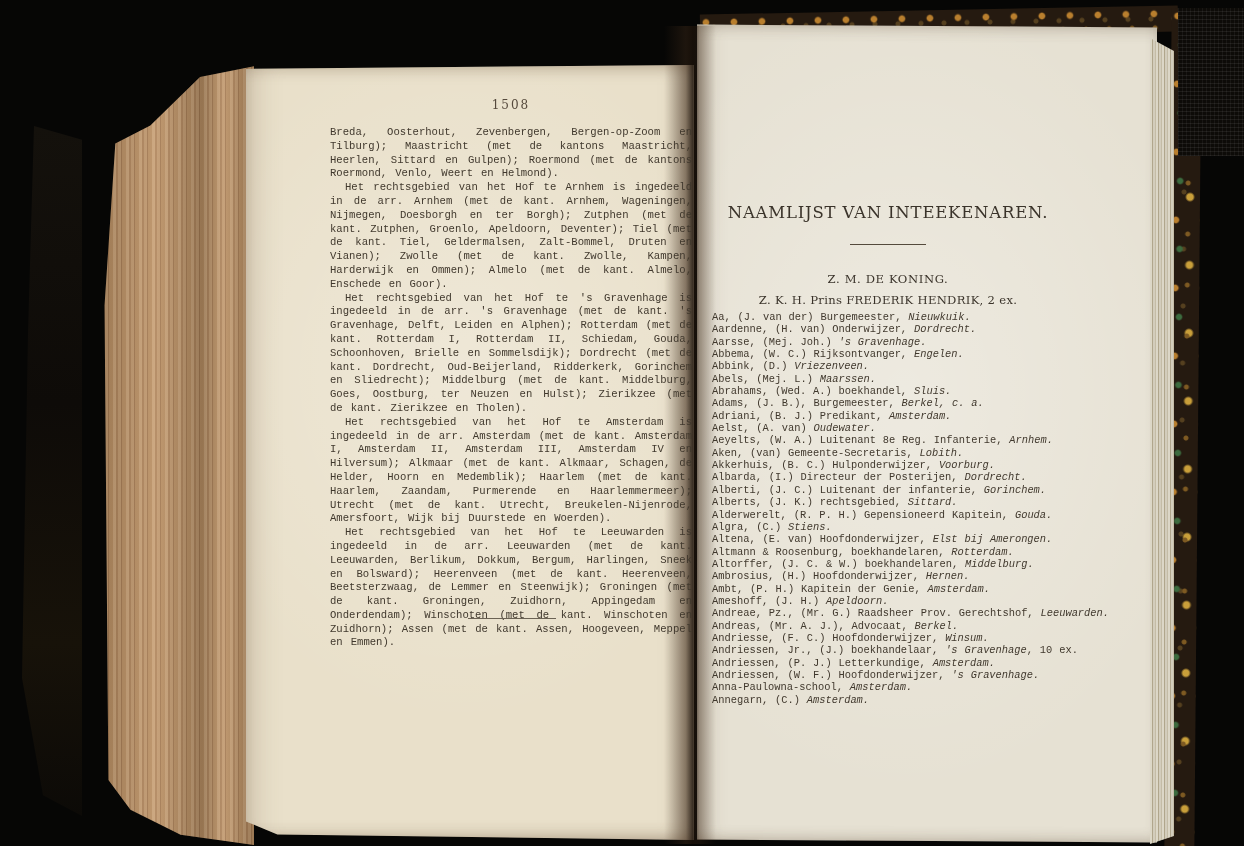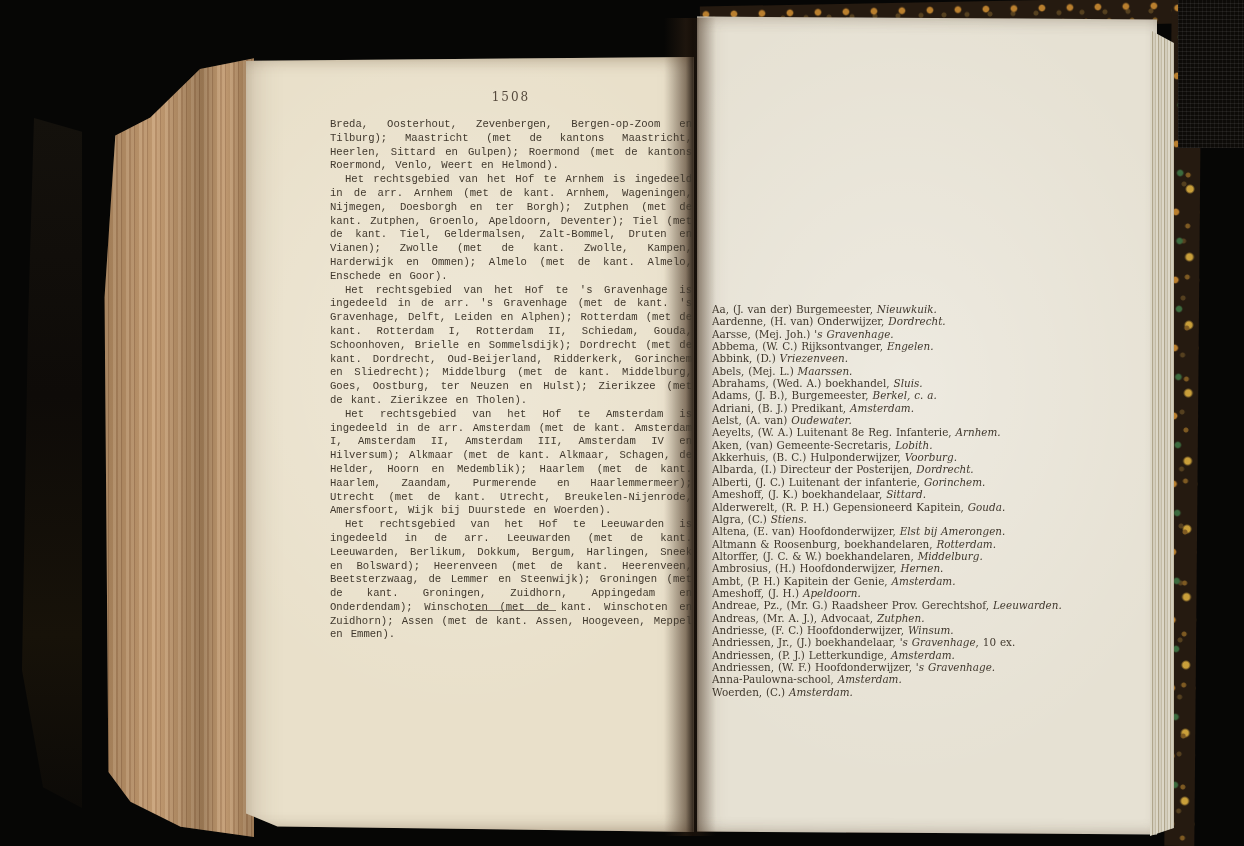--- a/index.html
+++ b/index.html
@@ -3,21 +3,21 @@
 <meta charset="utf-8">
 <style>
   html,body{margin:0;padding:0;}
   body{
     width:1244px;height:846px;
     background:#060605;
     position:relative;
     overflow:hidden;
     font-family:"DejaVu Serif", serif;
   }
-  .stage{position:absolute;inset:0;}
+  .stage{position:absolute;inset:0;margin-top:8px;}
 
   
   .left-cover{
     position:absolute;left:22px;top:118px;width:60px;height:690px;
     background:linear-gradient(180deg,#14110c,#0e0b08 40%,#171209 75%,#0c0a07);
     clip-path:polygon(20% 0,100% 2%,100% 100%,35% 97%,0 80%,10% 30%);
   }
   .left-deck{
     position:absolute;left:38px;top:55px;width:216px;height:782px;
     background-image:
@@ -123,21 +123,21 @@
     width:76px;height:0;border-top:1.3px solid #544a3c;
     margin:21px auto 0 auto;
   }
   .rp-ded1{font-size:11.6px;letter-spacing:.6px;margin-top:27px;}
   .rp-ded2{font-size:11.6px;letter-spacing:.3px;margin-top:7px;}
   .rp-list{
     position:absolute;left:712px;top:303px;width:458px;
     font-size:10.4px;line-height:12.35px;color:#40382d;
     word-spacing:.6px;
   }
-  .rp-list .entry{white-space:nowrap;overflow:hidden;}
+  .rp-list .entry{white-space:nowrap;overflow:hidden;font-family:Liberation Mono, monospace;}
   .place{font-style:italic;}
 </style>
 </head>
 <body>
 
 <div class="stage">
 
   <div class="cover-top marble"></div>
   <div class="cover-right marble"></div>
   <div class="cloth-corner"></div>
@@ -170,20 +170,26 @@
           <span>Het rechtsgebied van het Hof te Amsterdam is ingedeeld in de arr. Amsterdam (met de kant. Amsterdam I, Amsterdam II, Amsterdam III, Amsterdam IV en Hilversum); Alkmaar (met de kant. Alkmaar, Schagen, de Helder, Hoorn en Medemblik); Haarlem (met de kant. Haarlem, Zaandam, Purmerende en Haarlemmermeer); Utrecht (met de kant. Utrecht, Breukelen-Nijenrode, Amersfoort, Wijk bij Duurstede en Woerden).</span>
         </p>
 
         <p class="para indent">
           <span>Het rechtsgebied van het Hof te Leeuwarden is ingedeeld in de arr. Leeuwarden (met de kant. Leeuwarden, Berlikum, Dokkum, Bergum, Harlingen, Sneek en Bolsward); Heerenveen (met de kant. Heerenveen, Beetsterzwaag, de Lemmer en Steenwijk); Groningen (met de kant. Groningen, Zuidhorn, Appingedam en Onderdendam); Winschoten (met de kant. Winschoten en Zuidhorn); Assen (met de kant. Assen, Hoogeveen, Meppel en Emmen).</span>
         </p>
       </div>
 
     <div class="lp-rule"></div>
 
+    <div class="rp-header">
+      <h1 class="rp-title">NAAMLIJST VAN INTEEKENAREN.</h1>
+      <div class="rp-rule"></div>
+      <div class="rp-ded1">Z. M. DE KONING.</div>
+      <div class="rp-ded2">Z. K. H. Prins FREDERIK HENDRIK, 2 ex.</div>
+    </div>
 
     <div class="rp-list">
 
         <div class="entry">
           <span>Aa, (J. van der) Burgemeester, </span><span class="place">Nieuwkuik.</span><span></span>
         </div>
 
         <div class="entry">
           <span>Aardenne, (H. van) Onderwijzer, </span><span class="place">Dordrecht.</span><span></span>
         </div>
@@ -235,21 +241,21 @@
 
         <div class="entry">
           <span>Albarda, (I.) Directeur der Posterijen, </span><span class="place">Dordrecht.</span><span></span>
         </div>
 
         <div class="entry">
           <span>Alberti, (J. C.) Luitenant der infanterie, </span><span class="place">Gorinchem.</span><span></span>
         </div>
 
         <div class="entry">
-          <span>Ameshoff, (J. K.) boekhandelaar, </span><span class="place">Sittard.</span><span></span>
+          <span>Alberts, (J. K.) rechtsgebied, </span><span class="place">Sittard.</span><span></span>
         </div>
 
         <div class="entry">
           <span>Alderwerelt, (R. P. H.) Gepensioneerd Kapitein, </span><span class="place">Gouda.</span><span></span>
         </div>
 
         <div class="entry">
           <span>Algra, (C.) </span><span class="place">Stiens.</span><span></span>
         </div>
 
@@ -277,21 +283,21 @@
           <span>Ameshoff, (J. H.) </span><span class="place">Apeldoorn.</span><span></span>
         </div>
 
 
 
         <div class="entry">
           <span>Andreae, Pz., (Mr. G.) Raadsheer Prov. Gerechtshof, </span><span class="place">Leeuwarden.</span><span></span>
         </div>
 
         <div class="entry">
-          <span>Andreas, (Mr. A. J.), Advocaat, </span><span class="place">Zutphen.</span><span></span>
+          <span>Andreas, (Mr. A. J.), Advocaat, </span><span class="place">Berkel.</span><span></span>
         </div>
 
         <div class="entry">
           <span>Andriesse, (F. C.) Hoofdonderwijzer, </span><span class="place">Winsum.</span><span></span>
         </div>
 
         <div class="entry">
           <span>Andriessen, Jr., (J.) boekhandelaar, </span><span class="place">'s Gravenhage</span><span>, 10 ex.</span>
         </div>
 
@@ -301,18 +307,18 @@
 
         <div class="entry">
           <span>Andriessen, (W. F.) Hoofdonderwijzer, </span><span class="place">'s Gravenhage.</span><span></span>
         </div>
 
         <div class="entry">
           <span>Anna-Paulowna-school, </span><span class="place">Amsterdam.</span><span></span>
         </div>
 
         <div class="entry">
-          <span>Woerden, (C.) </span><span class="place">Amsterdam.</span><span></span>
+          <span>Annegarn, (C.) </span><span class="place">Amsterdam.</span><span></span>
         </div>
       </div>
 
   </div>
 </div>
 
 </body></html>

